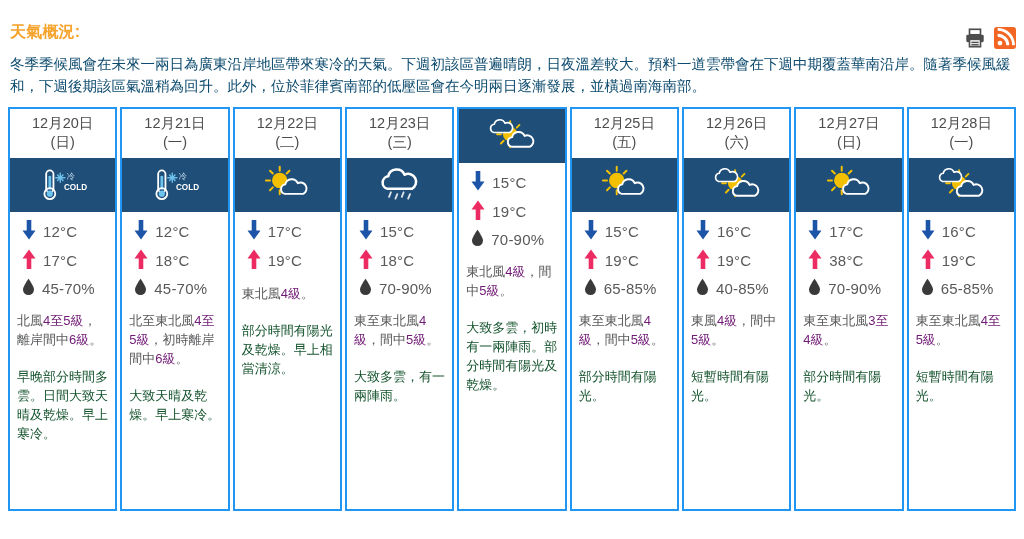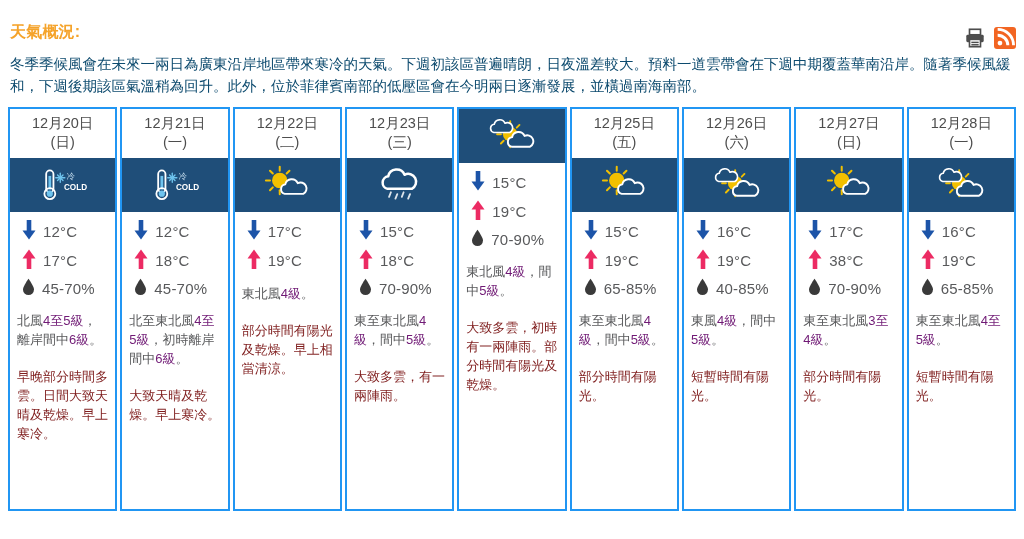--- a/index.html
+++ b/index.html
@@ -115,21 +115,21 @@
     color: #58595b;
     word-break: break-all;
   }
   .wind u, .lnk {
     color: #701a75;
   }
   .desc {
     font-size: 13px;
     line-height: 19px;
     padding: 18px 7px 0 7px;
-    color: #7f1d1d;
+    color: #14532d;
     word-break: break-all;
     flex: 1 1 auto;
   }
 </style>
 </head>
 <body>
 
 <div class="page">
 
   <div class="top-icons">

